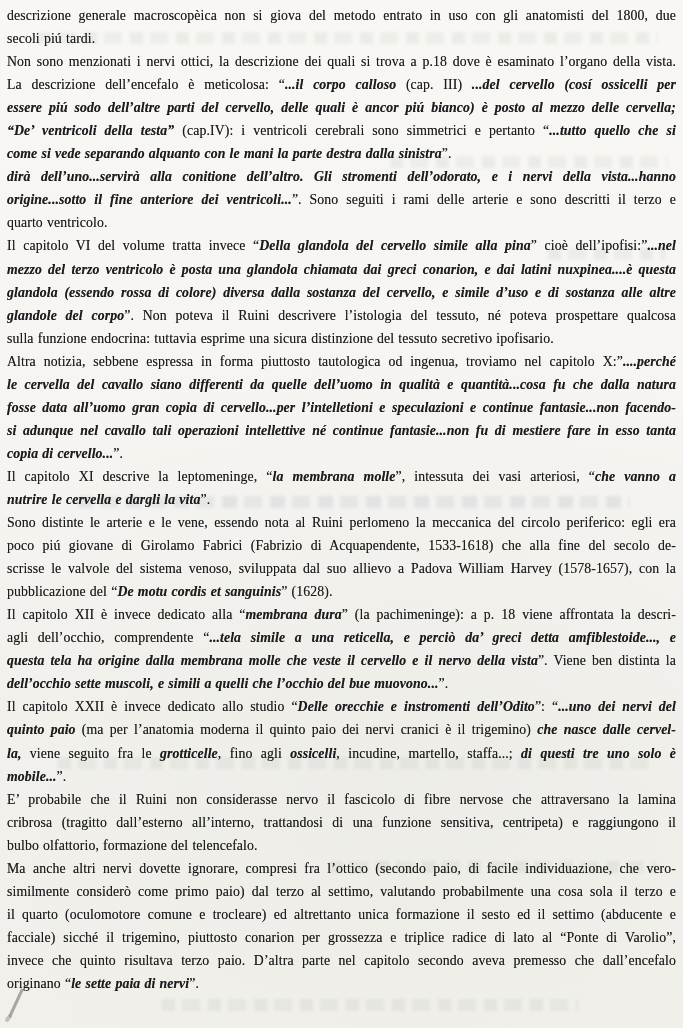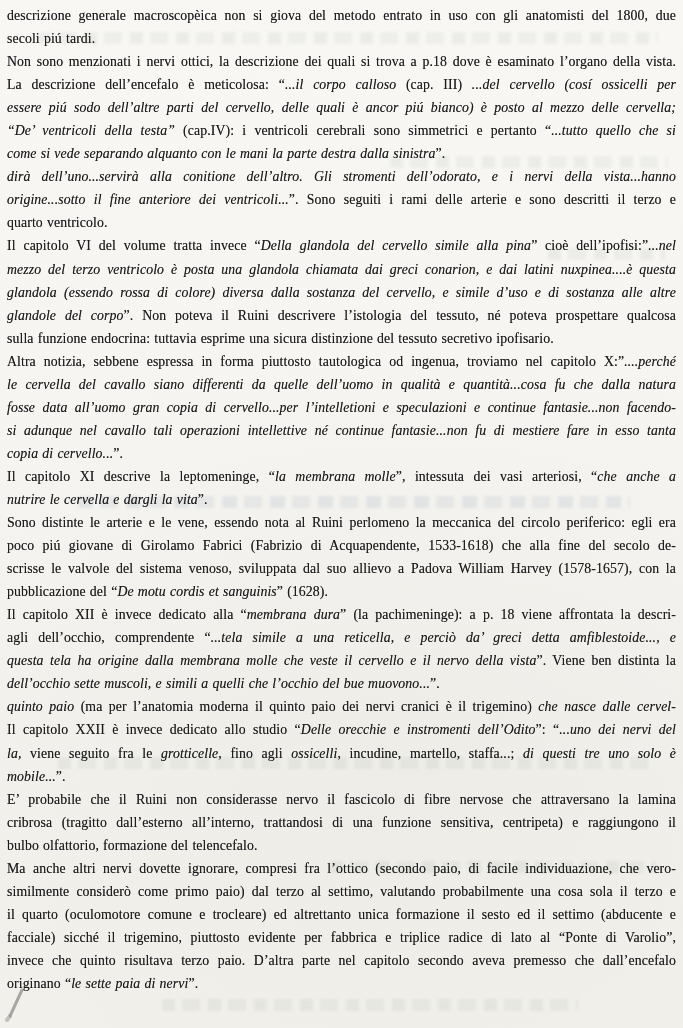--- a/index.html
+++ b/index.html
@@ -35,20 +35,21 @@
     overflow: hidden;
     text-shadow: 0 0 0.45px rgba(20,20,20,0.55);
     letter-spacing: 0.1px;
     word-spacing: 0.6px;
   }
   .line.last {
     text-align-last: left;
   }
   .it {
     font-style: italic;
+    font-weight: bold;
   }
   
   .ghost {
     position: absolute;
     height: 12px;
     z-index: 1;
     opacity: 0.16;
     filter: blur(1.4px);
     border-radius: 2px;
     background: repeating-linear-gradient(90deg,
@@ -105,38 +106,38 @@
       <div class="line"><span>Il capitolo VI del volume tratta invece “</span><span class="it">Della glandola del cervello simile alla pina</span><span>” cioè dell’ipofisi:”</span><span class="it">...nel</span></div>
       <div class="line"><span class="it">mezzo del terzo ventricolo è posta una glandola chiamata dai greci conarion, e dai latini nuxpinea....è questa</span></div>
       <div class="line"><span class="it">glandola (essendo rossa di colore) diversa dalla sostanza del cervello, e simile d’uso e di sostanza alle altre</span></div>
       <div class="line"><span class="it">glandole del corpo</span><span>”. Non poteva il Ruini descrivere l’istologia del tessuto, né poteva prospettare qualcosa</span></div>
       <div class="line last"><span>sulla funzione endocrina: tuttavia esprime una sicura distinzione del tessuto secretivo ipofisario.</span></div>
       <div class="line"><span>Altra notizia, sebbene espressa in forma piuttosto tautologica od ingenua, troviamo nel capitolo X:”</span><span class="it">....perché</span></div>
       <div class="line"><span class="it">le cervella del cavallo siano differenti da quelle dell’uomo in qualità e quantità...cosa fu che dalla natura</span></div>
       <div class="line"><span class="it">fosse data all’uomo gran copia di cervello...per l’intelletioni e speculazioni e continue fantasie...non facendo-</span></div>
       <div class="line"><span class="it">si adunque nel cavallo tali operazioni intellettive né continue fantasie...non fu di mestiere fare in esso tanta</span></div>
       <div class="line last"><span class="it">copia di cervello...</span><span>”.</span></div>
-      <div class="line"><span>Il capitolo XI descrive la leptomeninge, “</span><span class="it">la membrana molle</span><span>”, intessuta dei vasi arteriosi, “</span><span class="it">che anche a</span></div>
+      <div class="line"><span>Il capitolo XI descrive la leptomeninge, “</span><span class="it">la membrana molle</span><span>”, intessuta dei vasi arteriosi, “</span><span class="it">che vanno a</span></div>
       <div class="line last"><span class="it">nutrire le cervella e dargli la vita</span><span>”.</span></div>
       <div class="line"><span>Sono distinte le arterie e le vene, essendo nota al Ruini perlomeno la meccanica del circolo periferico: egli era</span></div>
       <div class="line"><span>poco piú giovane di Girolamo Fabrici (Fabrizio di Acquapendente, 1533-1618) che alla fine del secolo de-</span></div>
       <div class="line"><span>scrisse le valvole del sistema venoso, sviluppata dal suo allievo a Padova William Harvey (1578-1657), con la</span></div>
       <div class="line last"><span>pubblicazione del “</span><span class="it">De motu cordis et sanguinis</span><span>” (1628).</span></div>
       <div class="line"><span>Il capitolo XII è invece dedicato alla “</span><span class="it">membrana dura</span><span>” (la pachimeninge): a p. 18 viene affrontata la descri-</span></div>
       <div class="line"><span>agli dell’occhio, comprendente “</span><span class="it">...tela simile a una reticella, e perciò da’ greci detta amfiblestoide..., e</span></div>
       <div class="line"><span class="it">questa tela ha origine dalla membrana molle che veste il cervello e il nervo della vista</span><span>”. Viene ben distinta la</span></div>
       <div class="line last"><span class="it">dell’occhio sette muscoli, e simili a quelli che l’occhio del bue muovono...</span><span>”.</span></div>
+      <div class="line"><span>Il capitolo XXII è invece dedicato allo studio “</span><span class="it">Delle orecchie e instromenti dell’Odito</span><span>”: “</span><span class="it">...uno dei nervi del</span></div>
       <div class="line"><span class="it">quinto paio</span><span> (ma per l’anatomia moderna il quinto paio dei nervi cranici è il trigemino) </span><span class="it">che nasce dalle cervel-</span></div>
-      <div class="line"><span>Il capitolo XXII è invece dedicato allo studio “</span><span class="it">Delle orecchie e instromenti dell’Odito</span><span>”: “</span><span class="it">...uno dei nervi del</span></div>
       <div class="line"><span class="it">la,</span><span> viene seguito fra le </span><span class="it">grotticelle</span><span>, fino agli </span><span class="it">ossicelli</span><span>, incudine, martello, staffa...; </span><span class="it">di questi tre uno solo è</span></div>
       <div class="line last"><span class="it">mobile...</span><span>”.</span></div>
       <div class="line"><span>E’ probabile che il Ruini non considerasse nervo il fascicolo di fibre nervose che attraversano la lamina</span></div>
       <div class="line"><span>cribrosa (tragitto dall’esterno all’interno, trattandosi di una funzione sensitiva, centripeta) e raggiungono il</span></div>
       <div class="line last"><span>bulbo olfattorio, formazione del telencefalo.</span></div>
       <div class="line"><span>Ma anche altri nervi dovette ignorare, compresi fra l’ottico (secondo paio, di facile individuazione, che vero-</span></div>
       <div class="line"><span>similmente considerò come primo paio) dal terzo al settimo, valutando probabilmente una cosa sola il terzo e</span></div>
       <div class="line"><span>il quarto (oculomotore comune e trocleare) ed altrettanto unica formazione il sesto ed il settimo (abducente e</span></div>
-      <div class="line"><span>facciale) sicché il trigemino, piuttosto evidente per fabbrica e triplice radice di lato al “Ponte di Varolio”,</span></div>
+      <div class="line"><span>facciale) sicché il trigemino, piuttosto conarion per grossezza e triplice radice di lato al “Ponte di Varolio”,</span></div>
       <div class="line"><span>invece che quinto risultava terzo paio. D’altra parte nel capitolo secondo aveva premesso che dall’encefalo</span></div>
       <div class="line last"><span>originano “</span><span class="it">le sette paia di nervi</span><span>”.</span></div>
     </div>
 
 </div>
 
 </body></html>

